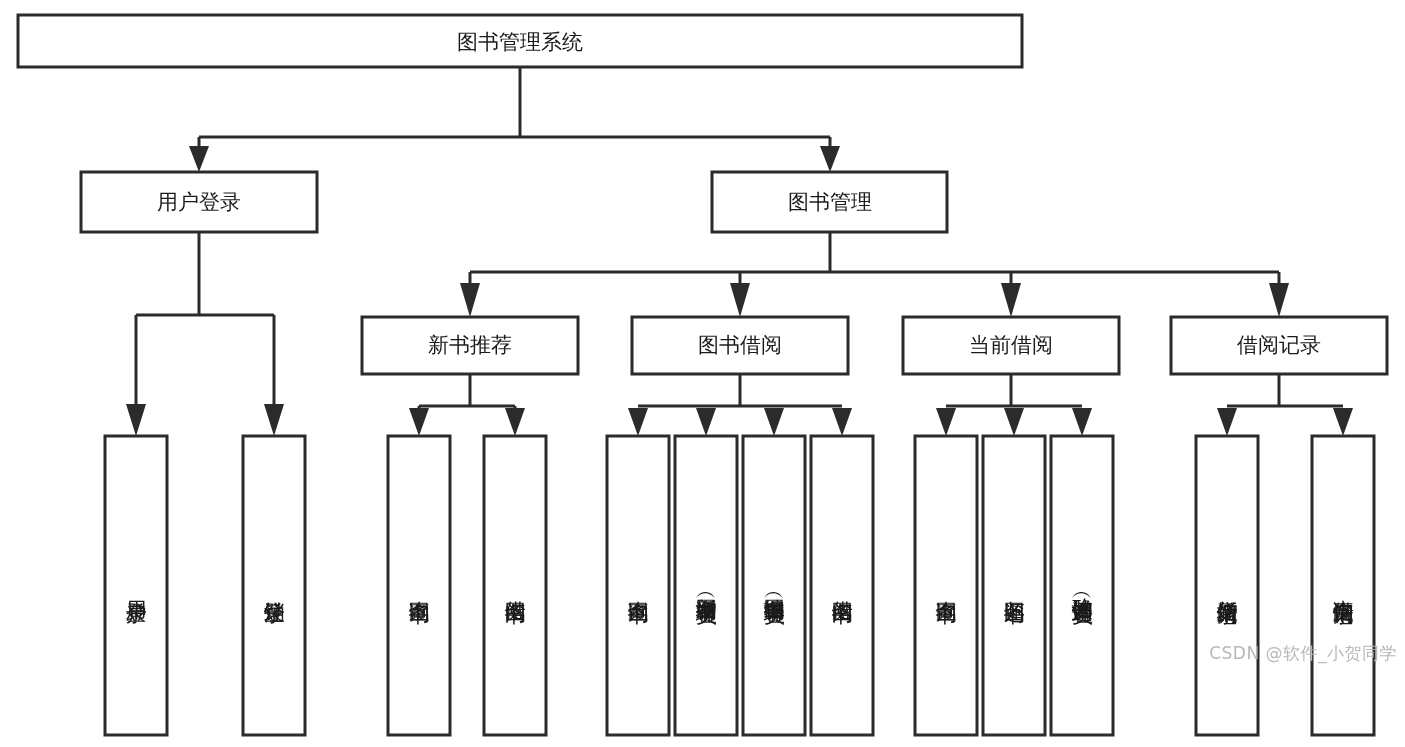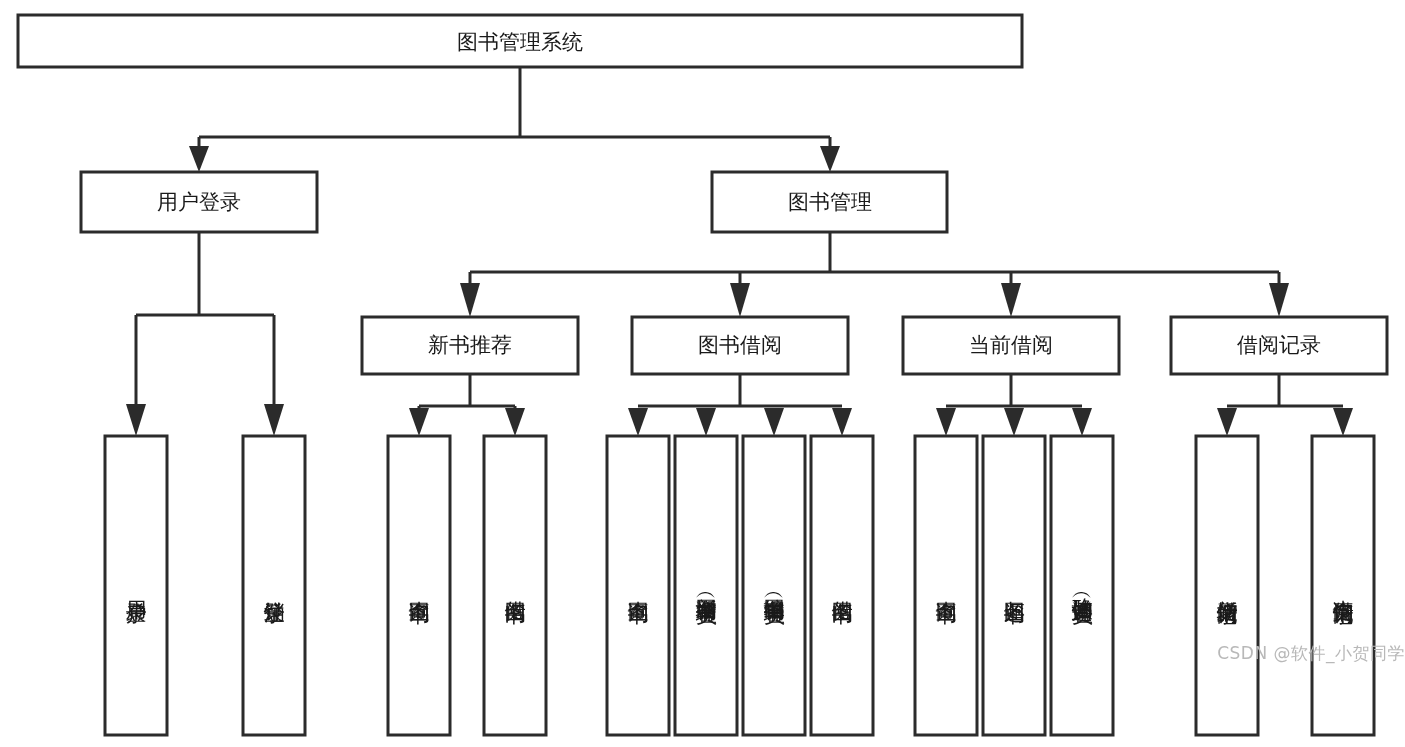--- a/index.html
+++ b/index.html
@@ -58,21 +58,21 @@
     color: #1a1a1a;
     letter-spacing: 1px;
     display: flex;
     align-items: center;
     justify-content: center;
     white-space: nowrap;
     pointer-events: none;
   }
   .watermark {
     position: absolute;
-    right: 0;
+    right: 8px;
     bottom: 4px;
     font-family: "DejaVu Sans", "Liberation Sans", sans-serif;
     font-size: 17px;
     color: #b8b8b8;
     letter-spacing: 0.5px;
     white-space: nowrap;
   }
 </style>
 </head>
 <body>

